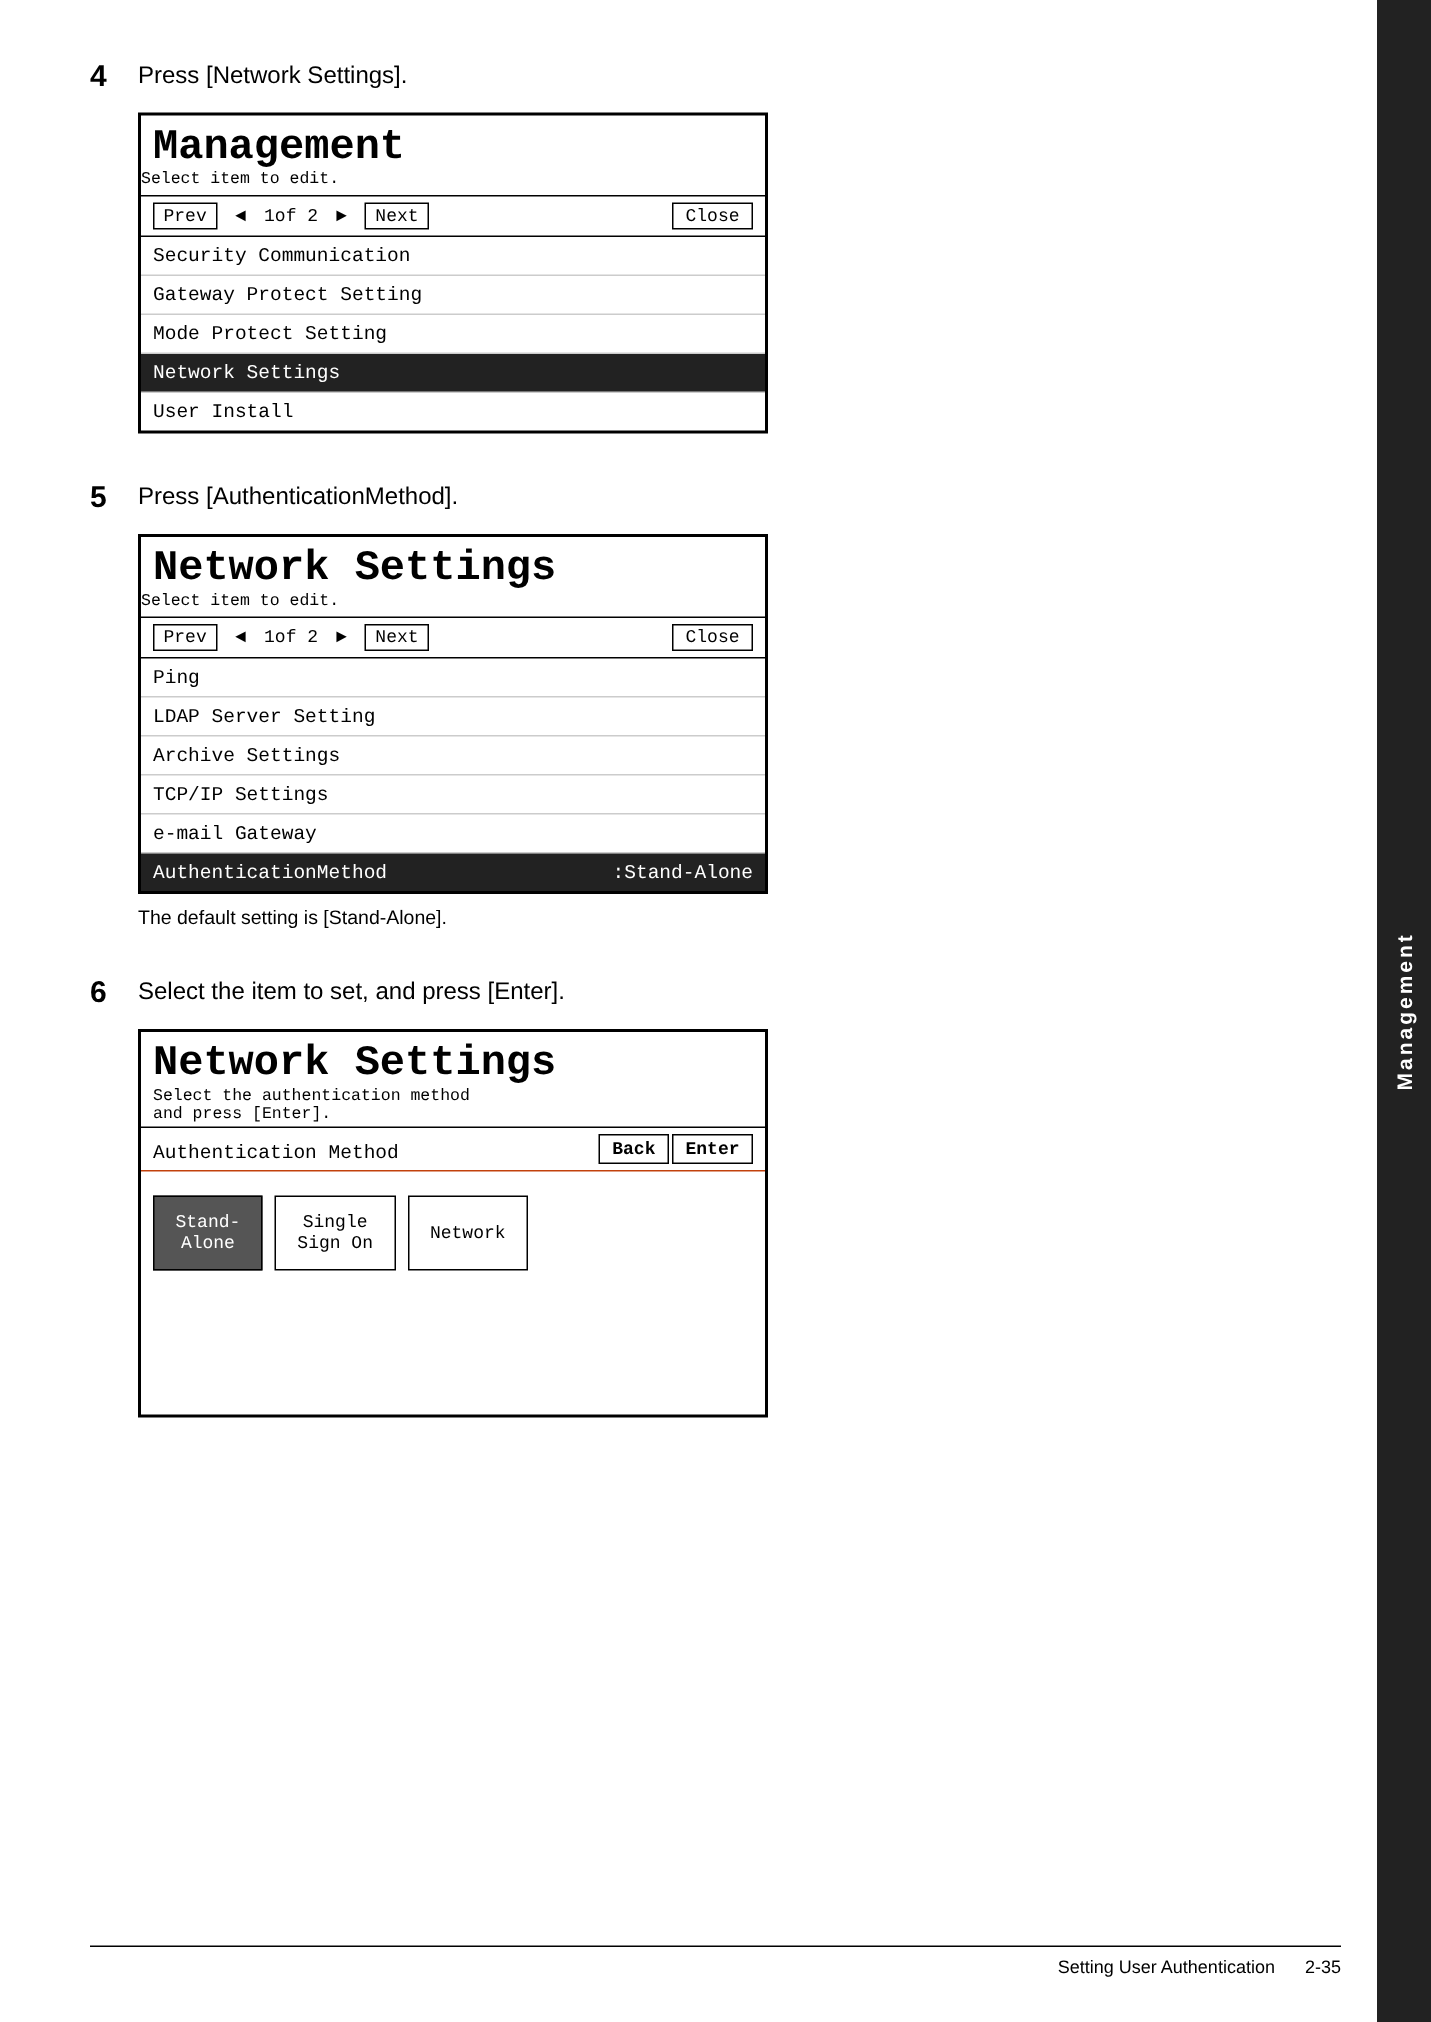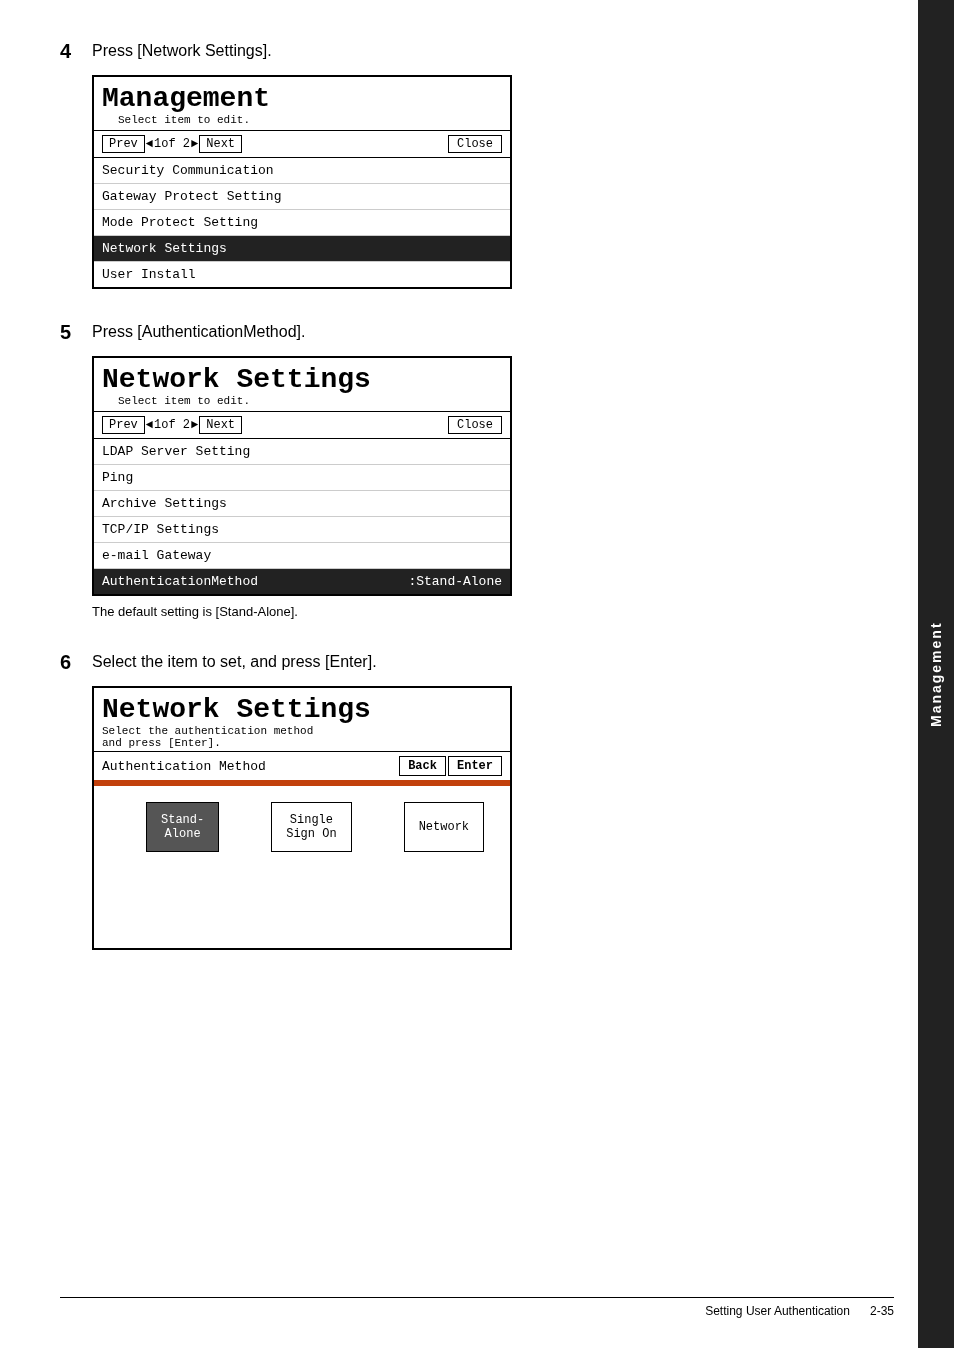--- a/index.html
+++ b/index.html
@@ -71,37 +71,37 @@
 
     .screen-title-large {
       font-size: 28px;
       font-weight: bold;
       padding: 6px 8px 0 8px;
       font-family: 'Courier New', monospace;
     }
 
     .screen-subtitle {
       font-size: 11px;
-      padding: 0 8px 4px 24px;
+      padding: 0 8px 4px 0;
       font-family: 'Courier New', monospace;
     }
 
     .nav-bar {
       display: flex;
       align-items: center;
       justify-content: space-between;
       padding: 4px 8px;
       border-top: 1px solid #000;
       border-bottom: 1px solid #000;
     }
 
     .nav-left {
       display: flex;
       align-items: center;
-      gap: 1px;
+      gap: 12px;
       font-size: 12px;
       font-family: 'Courier New', monospace;
     }
 
     .nav-btn {
       border: 1px solid #000;
       padding: 1px 6px;
       font-size: 12px;
       font-family: 'Courier New', monospace;
       background: #fff;
@@ -165,24 +165,24 @@
       font-family: 'Courier New', monospace;
     }
 
     .auth-subtitle {
       font-size: 11px;
       font-family: 'Courier New', monospace;
     }
 
     .auth-row {
       display: flex;
-      align-items: center;
+      align-items: flex-end;
       justify-content: space-between;
       border-top: 1px solid #000;
-      border-bottom: 6px solid #c2410c;
+      border-bottom: 1px solid #c2410c;
       padding: 4px 8px;
       gap: 18px;
     }
 
     .auth-label {
       font-size: 13px;
       font-family: 'Courier New', monospace;
     }
 
     .auth-btns {
@@ -208,21 +208,20 @@
 
     .option-btn {
       border: 1px solid #000;
       padding: 10px 14px;
       font-size: 12px;
       font-family: 'Courier New', monospace;
       background: #fff;
       cursor: pointer;
       text-align: center;
       min-width: 70px;
-      margin-left: 44px;
     }
 
     .option-btn.selected {
       background: #555;
       color: #fff;
     }
 
     .footer-line {
       position: absolute;
       bottom: 30px;
@@ -281,22 +280,22 @@
         <div class="nav-bar">
           <div class="nav-left">
             <button class="nav-btn">Prev</button>
             <span>◄</span>
             <span>1of  2</span>
             <span>►</span>
             <button class="nav-btn">Next</button>
           </div>
           <button class="nav-close">Close</button>
         </div>
+        <div class="menu-item">Ping</div>
         <div class="menu-item">LDAP Server Setting</div>
-        <div class="menu-item">Ping</div>
         <div class="menu-item">Archive Settings</div>
         <div class="menu-item">TCP/IP Settings</div>
         <div class="menu-item">e-mail Gateway</div>
         <div class="menu-item with-value highlighted">
           <span>AuthenticationMethod</span>
           <span>:Stand-Alone</span>
         </div>
       </div>
       <div class="note-text">The default setting is [Stand-Alone].</div>
     </div>

